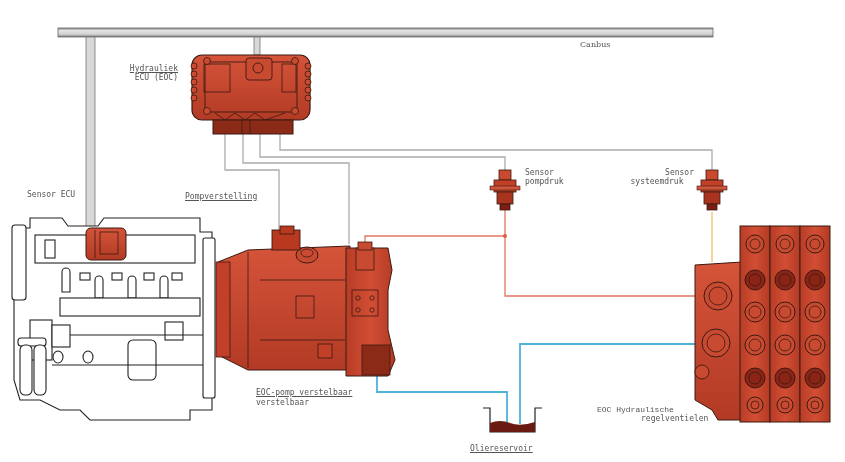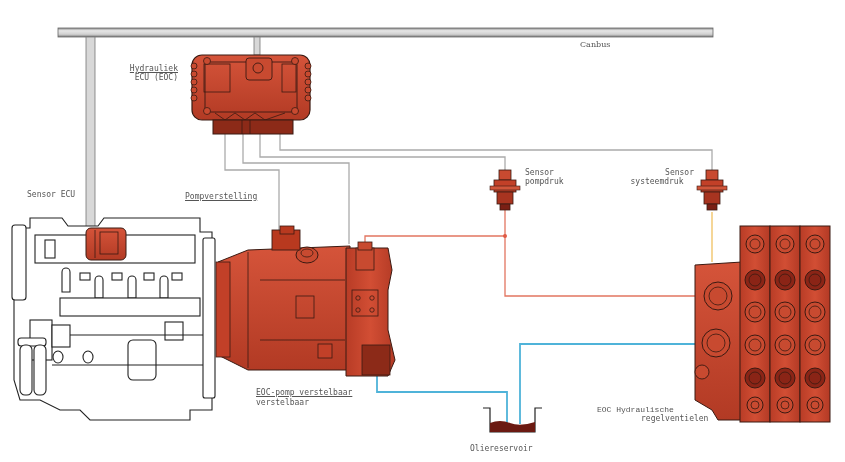--- a/index.html
+++ b/index.html
@@ -232,14 +232,14 @@
 <div class="lbl" style="left:27px;top:190px;">Sensor ECU</div>
 <div class="lbl" style="left:185px;top:192px;text-decoration:underline;">Pompverstelling</div>
 <div class="lbl" style="left:525px;top:168px;">Sensor</div>
 <div class="lbl" style="left:525px;top:177px;">pompdruk</div>
 <div class="lbl r" style="left:620px;top:168px;width:74px;">Sensor</div>
 <div class="lbl r" style="left:620px;top:177px;width:74px;text-align:center;">systeemdruk</div>
 <div class="lbl" style="left:256px;top:388px;text-decoration:underline;">EOC-pomp verstelbaar</div>
 <div class="lbl" style="left:256px;top:398px;">verstelbaar</div>
 <div class="lbl" style="left:597px;top:405px;font-family:Liberation Mono, monospace;">EOC Hydraulische</div>
 <div class="lbl" style="left:597px;top:414px;margin-left:44px;">regelventielen</div>
-<div class="lbl" style="left:470px;top:444px;">Oliereservoir</div>
+<div class="lbl" style="left:470px;top:444px;text-decoration:underline;">Oliereservoir</div>
 </div>
 
 </body></html>

